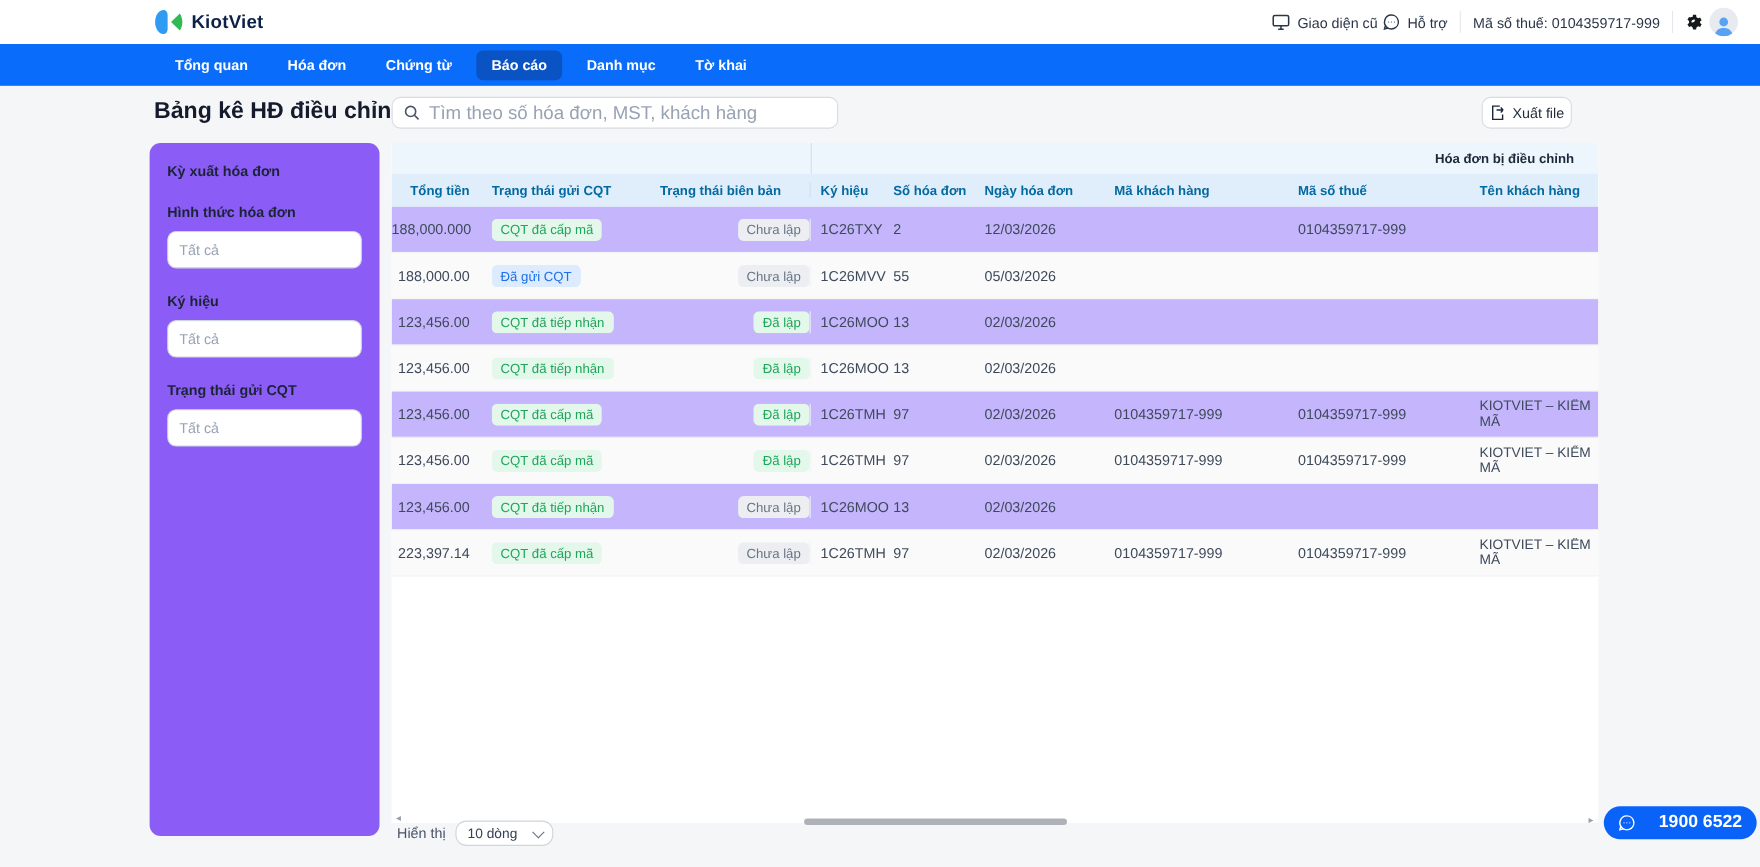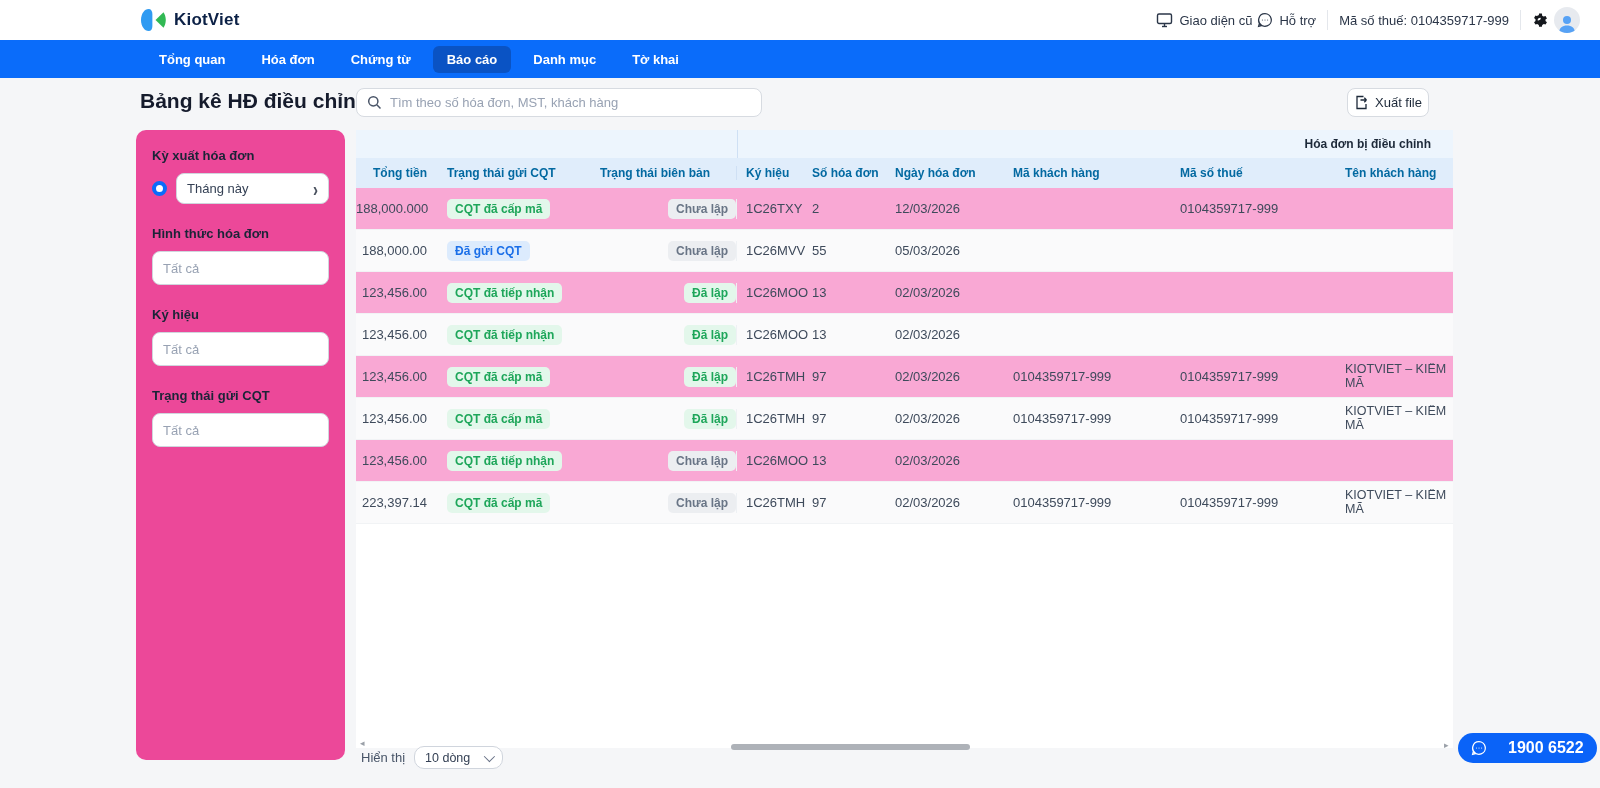--- a/index.html
+++ b/index.html
@@ -40,21 +40,21 @@
   }
   .nav-item.active{ background:#0a53c4; }
   
   .page-title{
     position:absolute; left:140px; top:89px;
     font-size:21px; font-weight:700; color:#151b2c;
   }
   
   .sidebar{
     position:absolute; left:136px; top:130px; width:209px; height:630px;
-    background:#ec4899; border-radius:10px; padding:18px 16px;
+    background:#8b5cf6; border-radius:10px; padding:18px 16px;
   }
   .filter-label{ font-size:13px; font-weight:700; color:#1b2437; margin-bottom:10px; }
   .radio-row{ display:flex; align-items:center; gap:9px; margin-bottom:12px; }
   .radio{ width:15px; height:15px; border-radius:50%; background:#fff; flex:none; cursor:pointer; }
   .radio.checked{ border:4.5px solid #0a6cfa; }
   .radio.unchecked{ border:1.5px solid #9aa4b2; }
   .select-box{
     flex:1; height:31px; border:1px solid #d0d5dd; border-radius:8px; background:#fff;
     display:flex; align-items:center; padding:0 10px; font-size:13px; color:#344054; cursor:pointer;
   }
@@ -68,21 +68,21 @@
     font-family:inherit;
   }
   .filter-input::placeholder{ color:#98a2b3; }
   
   .search-wrap{
     position:absolute; left:356px; top:88px; width:406px; height:29px;
     background:#fff; border:1px solid #d7dbe1; border-radius:8px;
     display:flex; align-items:center; padding:0 10px; gap:8px;
   }
   .search-wrap input{
-    border:none; outline:none; flex:1; font-size:13px; color:#344054; font-family:inherit; background:transparent;
+    border:none; outline:none; flex:1; font-size:17px; color:#344054; font-family:inherit; background:transparent;
   }
   .search-wrap input::placeholder{ color:#98a2b3; }
   .export-btn{
     position:absolute; left:1347px; top:88px; height:29px; width:82px;
     background:#fff; border:1px solid #d7dbe1; border-radius:8px;
     display:flex; align-items:center; justify-content:center; gap:6px;
     font-size:13px; color:#1d2939; cursor:pointer;
   }
   
   .table-card{
@@ -100,28 +100,28 @@
     font-size:12px; font-weight:700; color:#1d2939;
   }
   .thead-cols{ height:30px; background:#e0edfb; align-items:center; font-size:12px; font-weight:700; color:#0369a1; }
   .th{ padding:0; overflow:hidden; white-space:nowrap; }
   .c1{ text-align:right; padding-right:20px; }
   .c4{ padding-left:9px; }
   .c9{ text-align:right; padding-right:30px; }
   .th.c3, .td.c3{ border-right:1px solid #cfe0f4; }
   .td.c3{ border-right-color:#eef1f4;text-align:right; }
   .tbody .grid-row{
-    height:42px; align-items:center; border-bottom:1px solid #f1f3f5; background:#f9a8d4;
+    height:42px; align-items:center; border-bottom:1px solid #f1f3f5; background:#c4b5fd;
   }
   .tbody .grid-row:nth-child(even){ background:#fafafb; }
   .td{ font-size:13px; color:#3e4a5b; overflow:hidden; white-space:nowrap; }
   .td.c9{ text-align:left; padding-right:0; white-space:normal; line-height:1.05; font-size:12.5px; }
   .td.c9 .clip{ width:122px; }
   .badge{
-    display:inline-block; font-size:12px; font-weight:700; padding:4px 8px; border-radius:5px; line-height:1;
+    display:inline-block; font-size:12px; font-weight:400; padding:4px 8px; border-radius:5px; line-height:1;
   }
   .badge-green{ background:#e3f7eb; color:#1ea65a; }
   .badge-blue{ background:#dcebfd; color:#1b6fe8; }
   .badge-gray{ background:#eceef1; color:#697586; }
   
   .hscroll-thumb{
     position:absolute; left:731px; top:744px; width:239px; height:6px;
     background:#aeb2b8; border-radius:3px; cursor:pointer;
   }
   .scroll-arrow{ position:absolute; font-size:9px; color:#9aa0a8; cursor:pointer; }
@@ -210,27 +210,20 @@
     <div class="nav-item active">Báo cáo</div>
     <div class="nav-item">Danh mục</div>
     <div class="nav-item">Tờ khai</div>
   </div>
 
 <div class="page-title">Bảng kê HĐ điều chỉnh</div>
 
 <div class="sidebar">
   <div class="filter-label">Kỳ xuất hóa đơn</div>
 
-  <div class="radio-row">
-    <span class="radio checked"></span>
-    <div class="select-box">
-      <span class="grow">Tháng này</span>
-      <span class="chev-right">›</span>
-    </div>
-  </div>
 
 
   <div class="filter-section">
     <div class="filter-label">Hình thức hóa đơn</div>
     <input class="filter-input" placeholder="Tất cả" style="">
   </div>
 
   <div class="filter-section">
     <div class="filter-label">Ký hiệu</div>
     <input class="filter-input" placeholder="Tất cả" style="">

